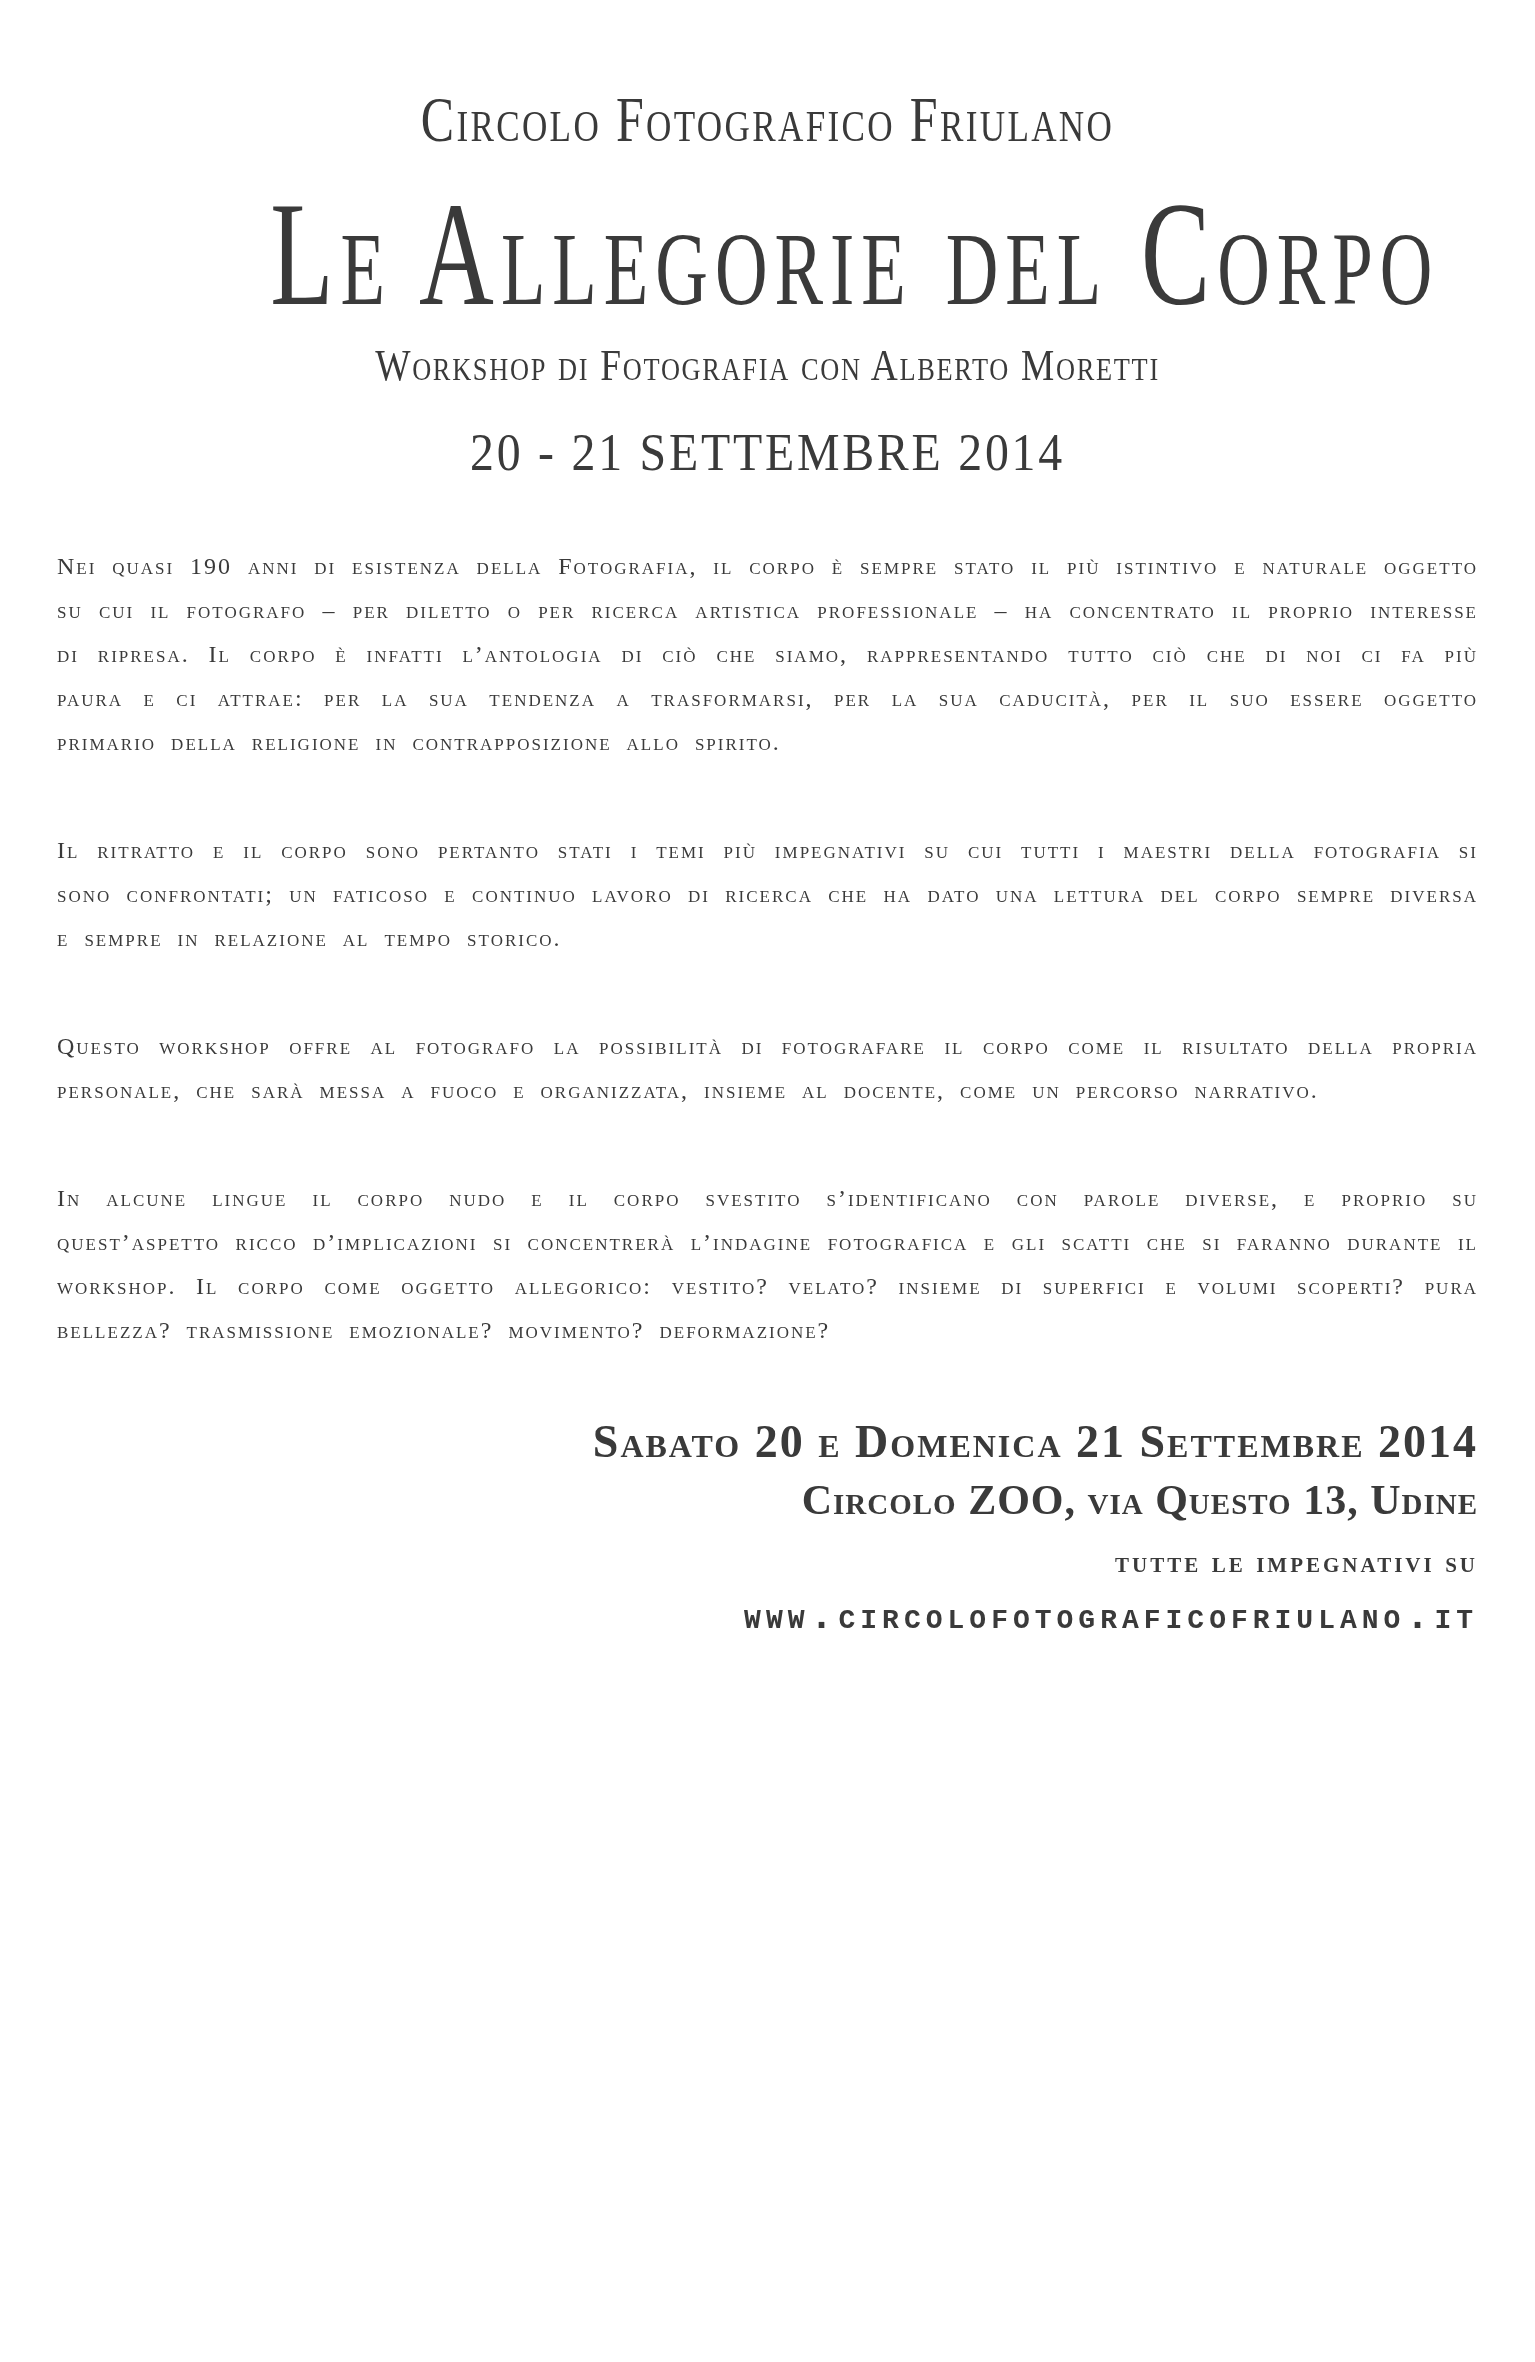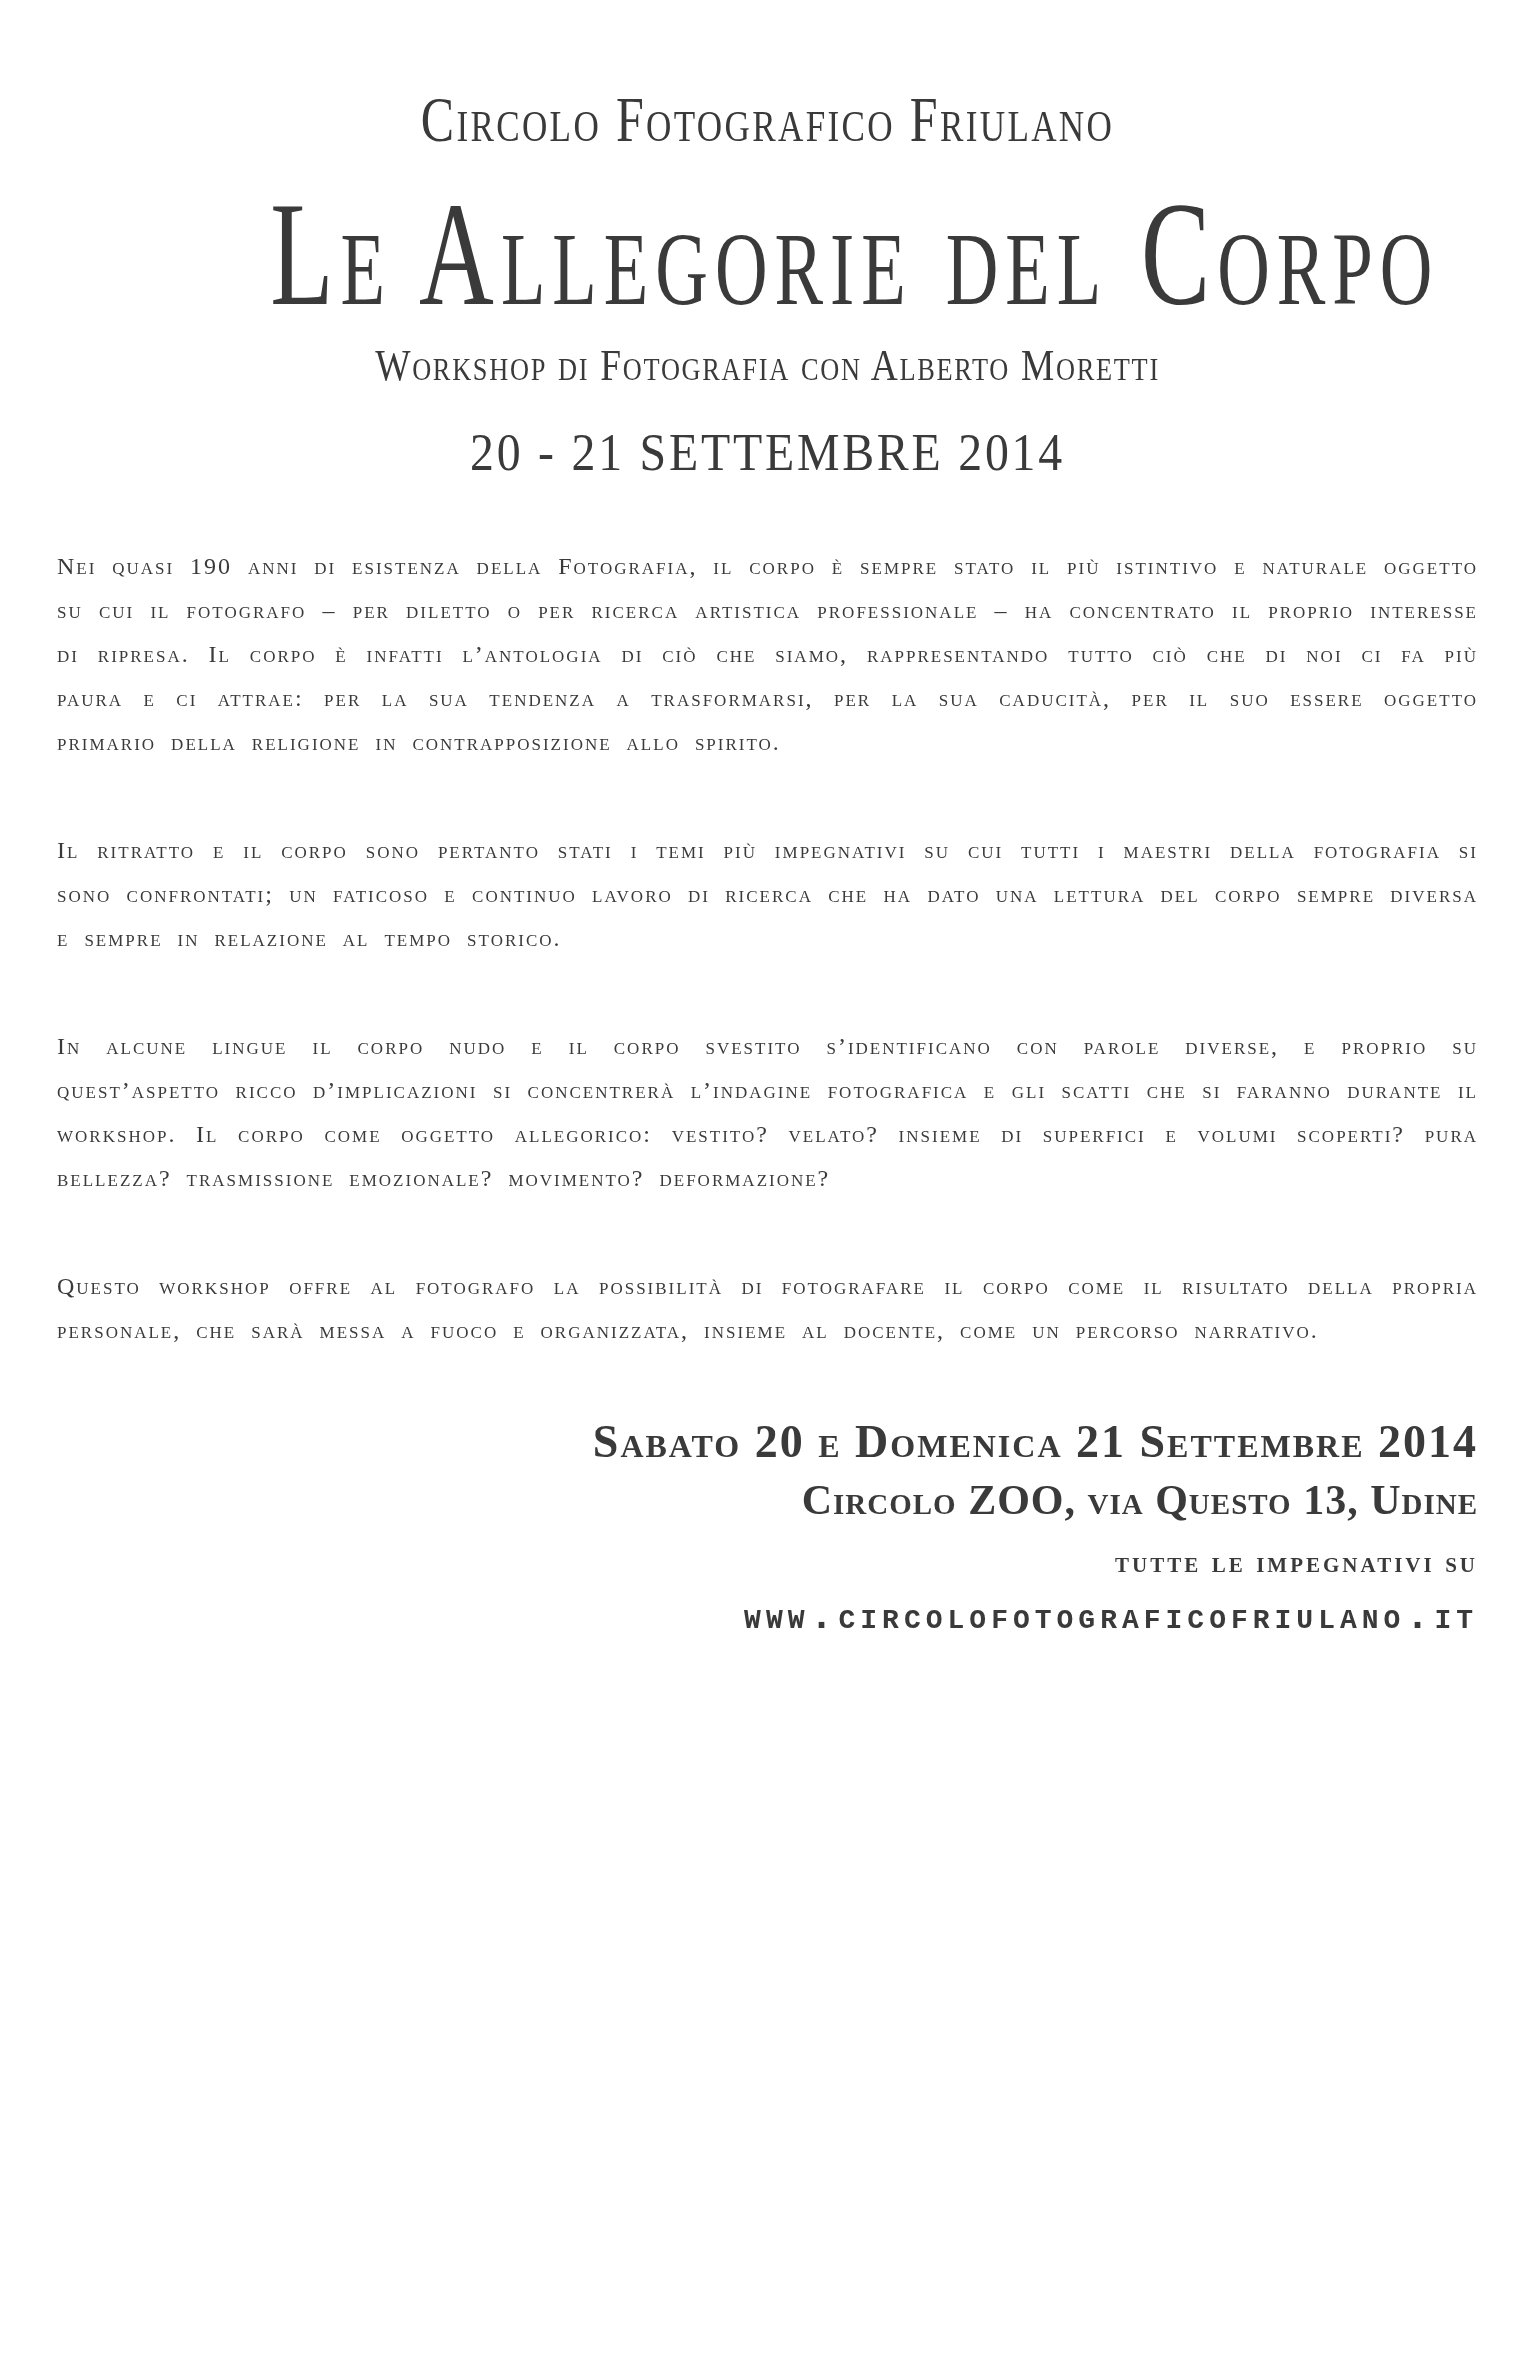--- a/index.html
+++ b/index.html
@@ -116,22 +116,22 @@
     <h1 class="main-title">Le Allegorie del Corpo</h1>
 
     <div class="subtitle">Workshop di Fotografia con Alberto Moretti</div>
 
     <div class="dates">20 - 21 SETTEMBRE 2014</div>
   </header>
 
   <main class="body-text">
     <p>Nei quasi 190 anni di esistenza della Fotografia, il corpo è sempre stato il più istintivo e naturale oggetto su cui il fotografo – per diletto o per ricerca artistica professionale – ha concentrato il proprio interesse di ripresa. Il corpo è infatti l’antologia di ciò che siamo, rappresentando tutto ciò che di noi ci fa più paura e ci attrae: per la sua tendenza a trasformarsi, per la sua caducità, per il suo essere oggetto primario della religione in contrapposizione allo spirito.</p>
     <p>Il ritratto e il corpo sono pertanto stati i temi più impegnativi su cui tutti i maestri della fotografia si sono confrontati; un faticoso e continuo lavoro di ricerca che ha dato una lettura del corpo sempre diversa e sempre in relazione al tempo storico.</p>
+    <p>Questo workshop offre al fotografo la possibilità di fotografare il corpo come il risultato della propria personale, che sarà messa a fuoco e organizzata, insieme al docente, come un percorso narrativo.</p>
     <p>In alcune lingue il corpo nudo e il corpo svestito s’identificano con parole diverse, e proprio su quest’aspetto ricco d’implicazioni si concentrerà l’indagine fotografica e gli scatti che si faranno durante il workshop. Il corpo come oggetto allegorico: vestito? velato? insieme di superfici e volumi scoperti? pura bellezza? trasmissione emozionale? movimento? deformazione?</p>
-    <p>Questo workshop offre al fotografo la possibilità di fotografare il corpo come il risultato della propria personale, che sarà messa a fuoco e organizzata, insieme al docente, come un percorso narrativo.</p>
   </main>
 
   <footer class="flyer-footer">
     <div class="footer-dates">Sabato 20 e Domenica 21 Settembre 2014</div>
     <div class="footer-venue">Circolo ZOO, via Questo 13, Udine</div>
     <div class="footer-info">tutte le impegnativi su</div>
     <div class="footer-site">www.circolofotograficofriulano.it</div>
   </footer>
 
 </div>

